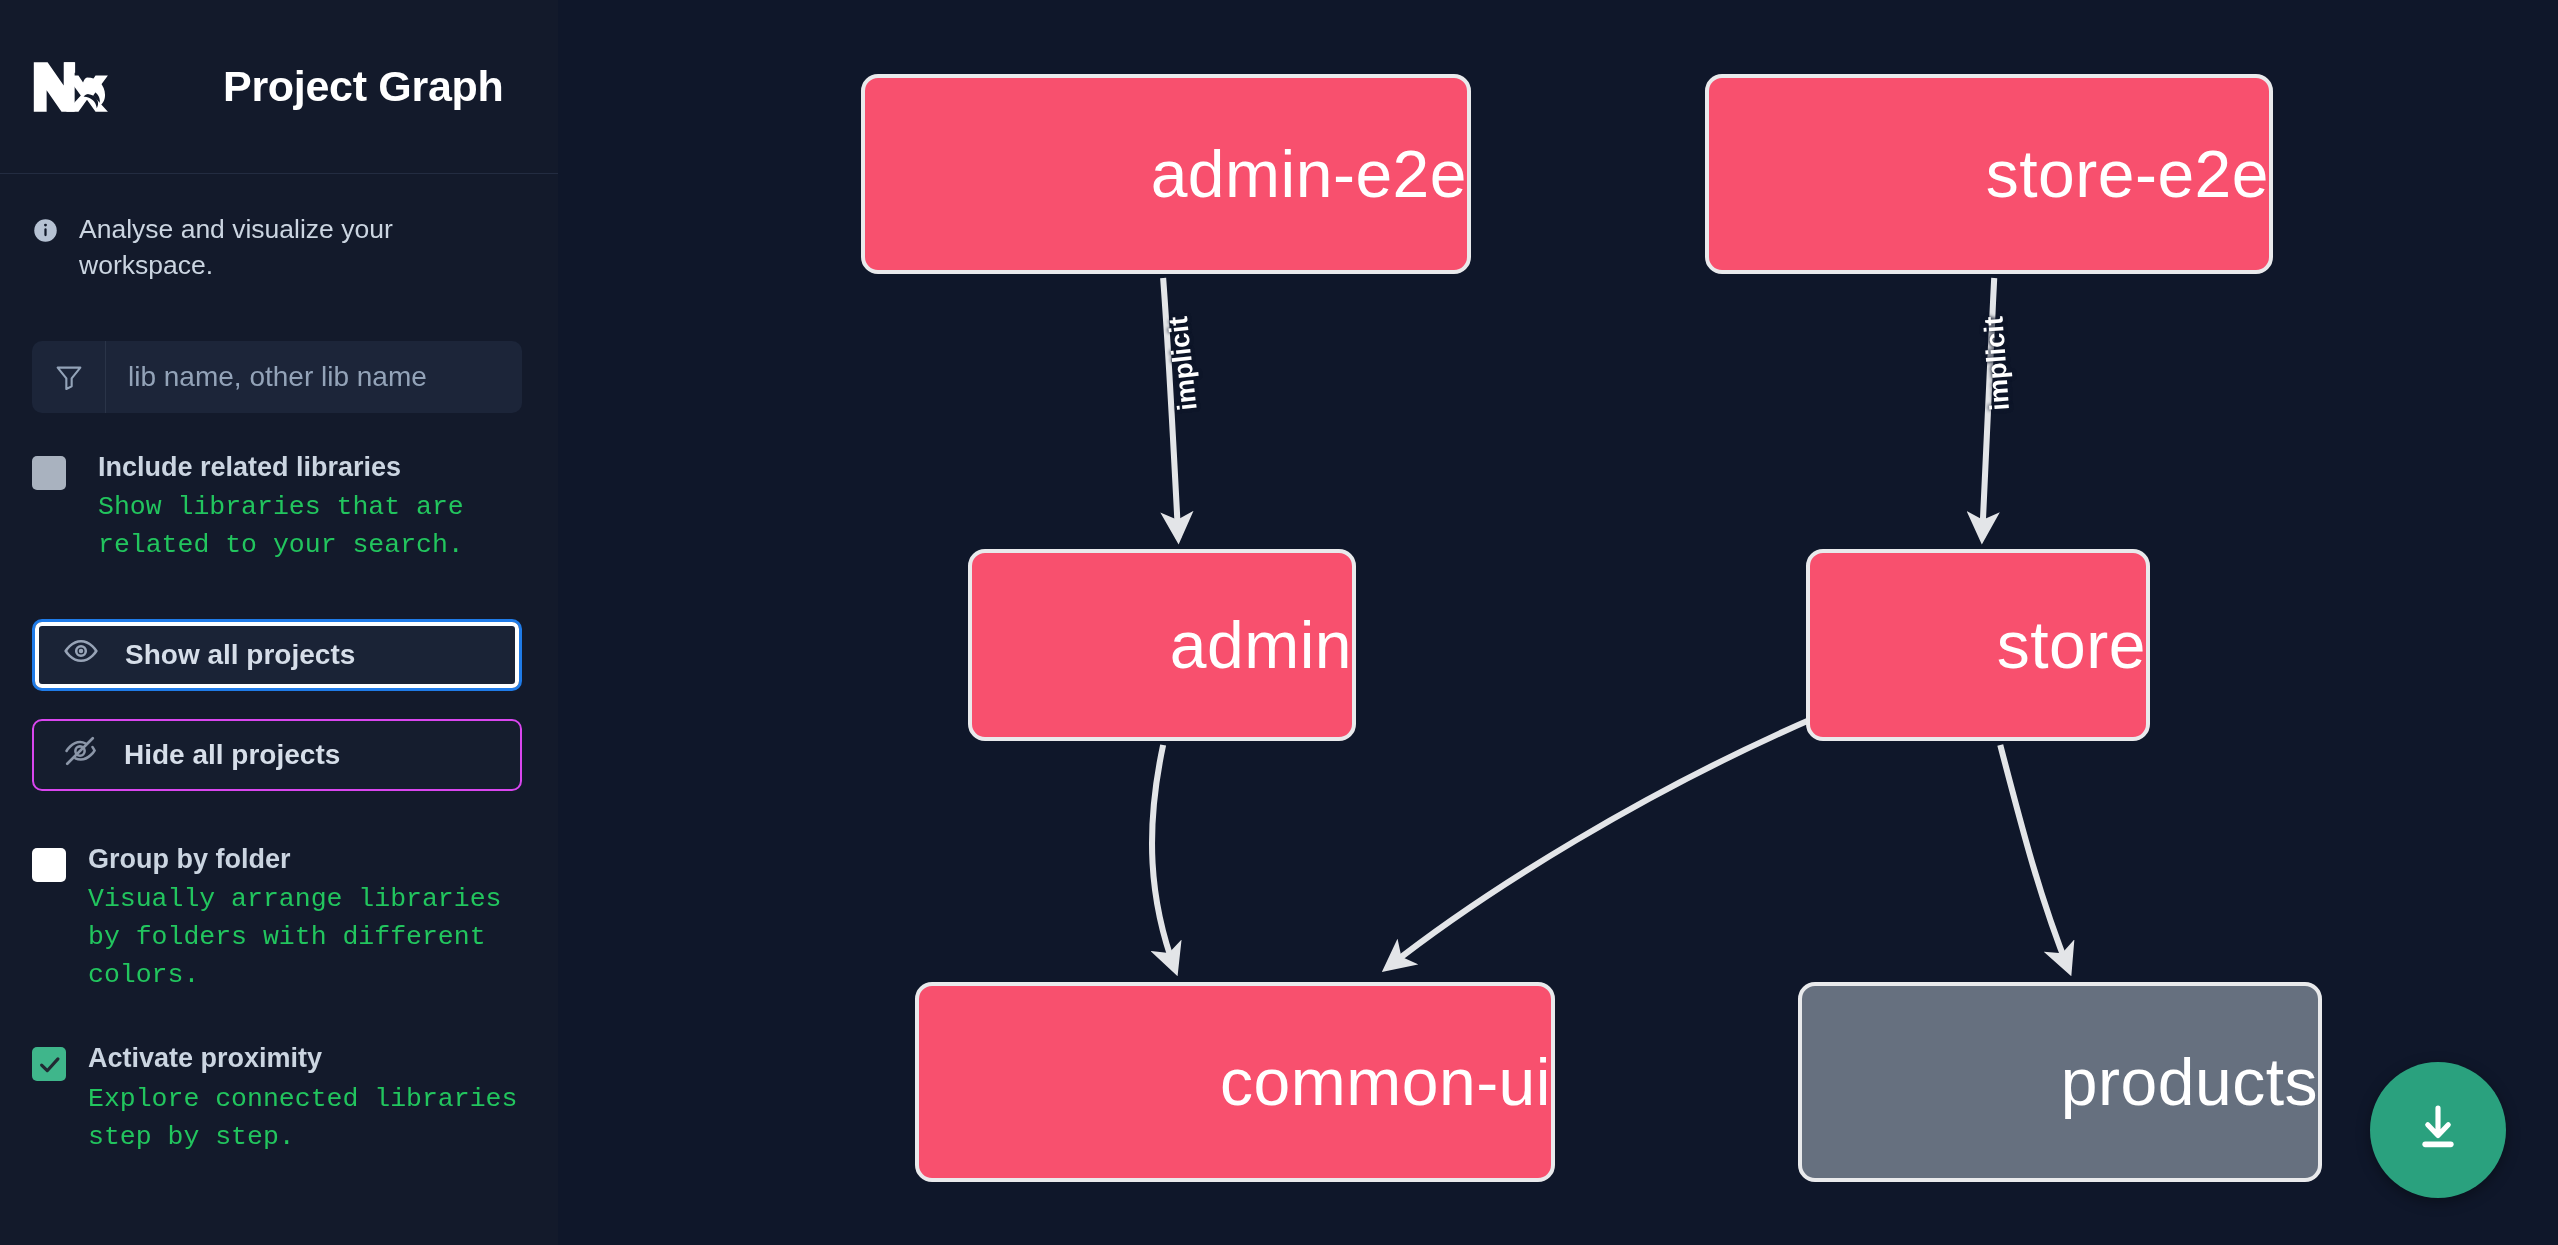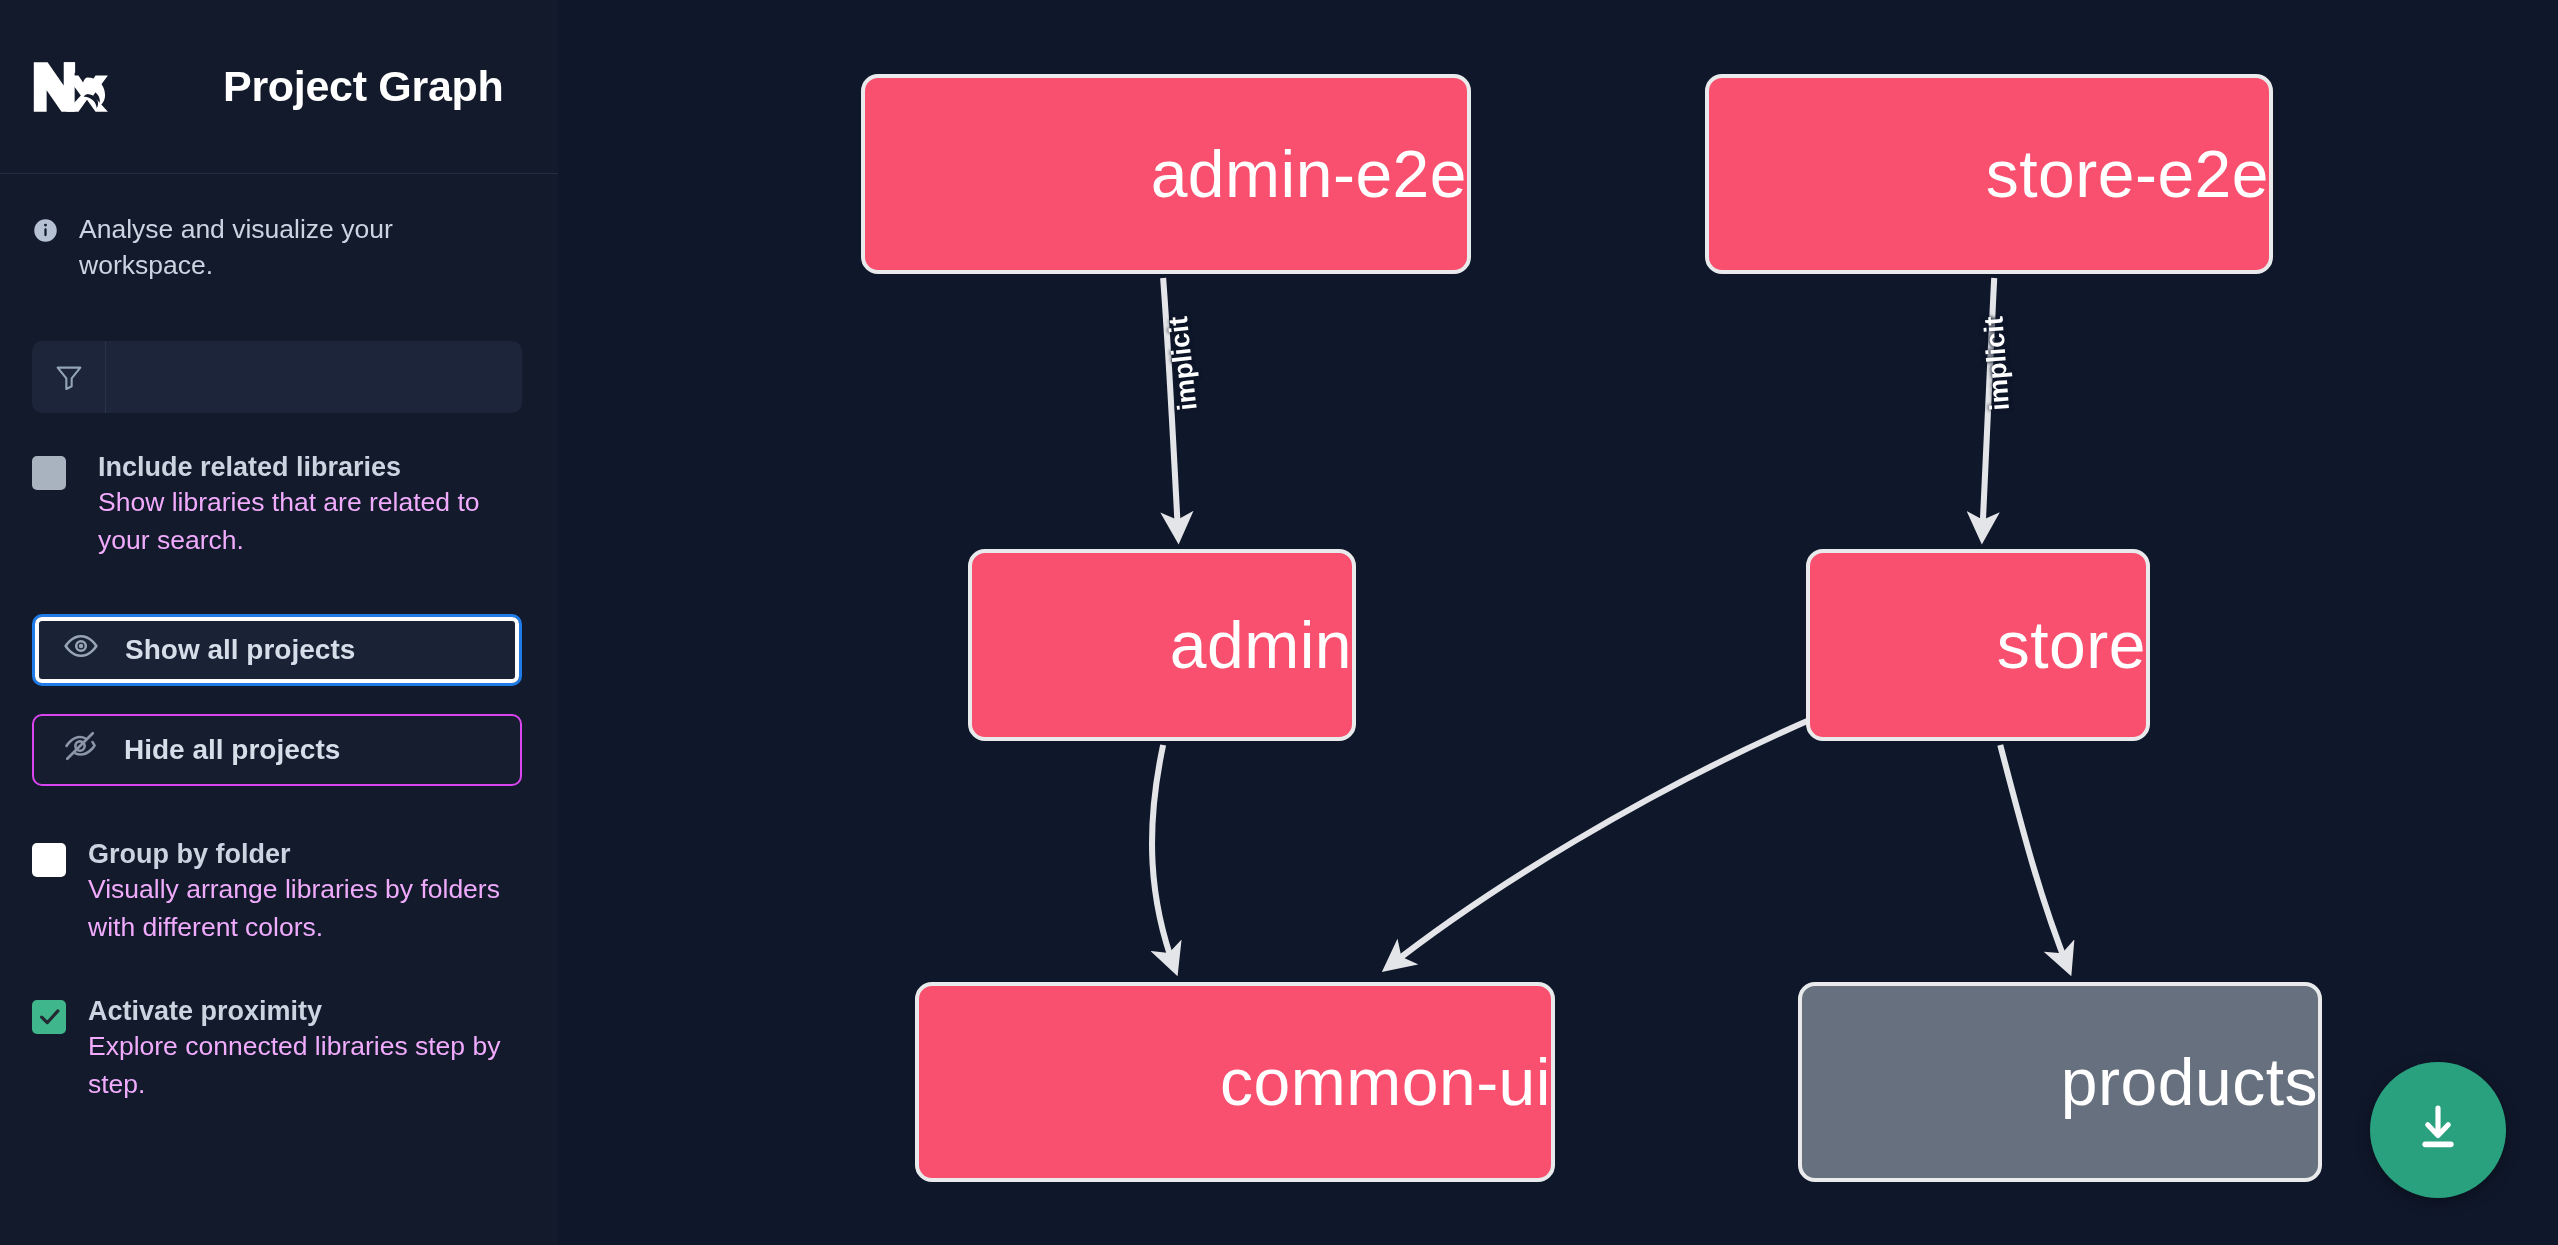--- a/index.html
+++ b/index.html
@@ -97,23 +97,25 @@
   .cbox.white { background: #FFFFFF; }
   .cbox.green { background: #3FB68B; }
   .opt-texts { flex: 1; }
   .opt-title {
     color: #CBD5E1;
     font-size: 27px;
     font-weight: 700;
     line-height: 1.25;
   }
   .opt-desc {
-    color: #f0abfc;
+    color: #22c55e;
     font-size: 26.5px;
     line-height: 1.42;
+    margin-top: 5px;
+    font-family: Liberation Mono, monospace;
   }
 
   .btn-group { margin: 54px 36px 0 32px; }
   .big-btn {
     height: 72px;
     border-radius: 10px;
     display: flex; align-items: center;
     gap: 26px;
     padding: 0 28px;
     font-size: 28px;
@@ -233,20 +235,21 @@
         </span>
         <span class="info-text">Analyse and visualize your workspace.</span>
       </div>
 
       <div class="search-wrap">
         <span class="search-icon-box">
           <svg viewBox="0 0 24 24" width="32" height="32" xmlns="http://www.w3.org/2000/svg">
             <path d="M3.5 5h17l-6.5 8v6l-4 2v-8L3.5 5z" fill="none" stroke="#93A3B8" stroke-width="1.6" stroke-linejoin="round"></path>
           </svg>
         </span>
+        <input class="search-input" type="text" placeholder="lib name, other lib name" value="" style="">
       </div>
 
       <div class="opt-row first">
         <span class="cbox grey"></span>
         <span class="opt-texts">
           <span class="opt-title">Include related libraries</span>
           <span class="opt-desc" style="display:block">Show libraries that are related to your search.</span>
         </span>
       </div>
 

